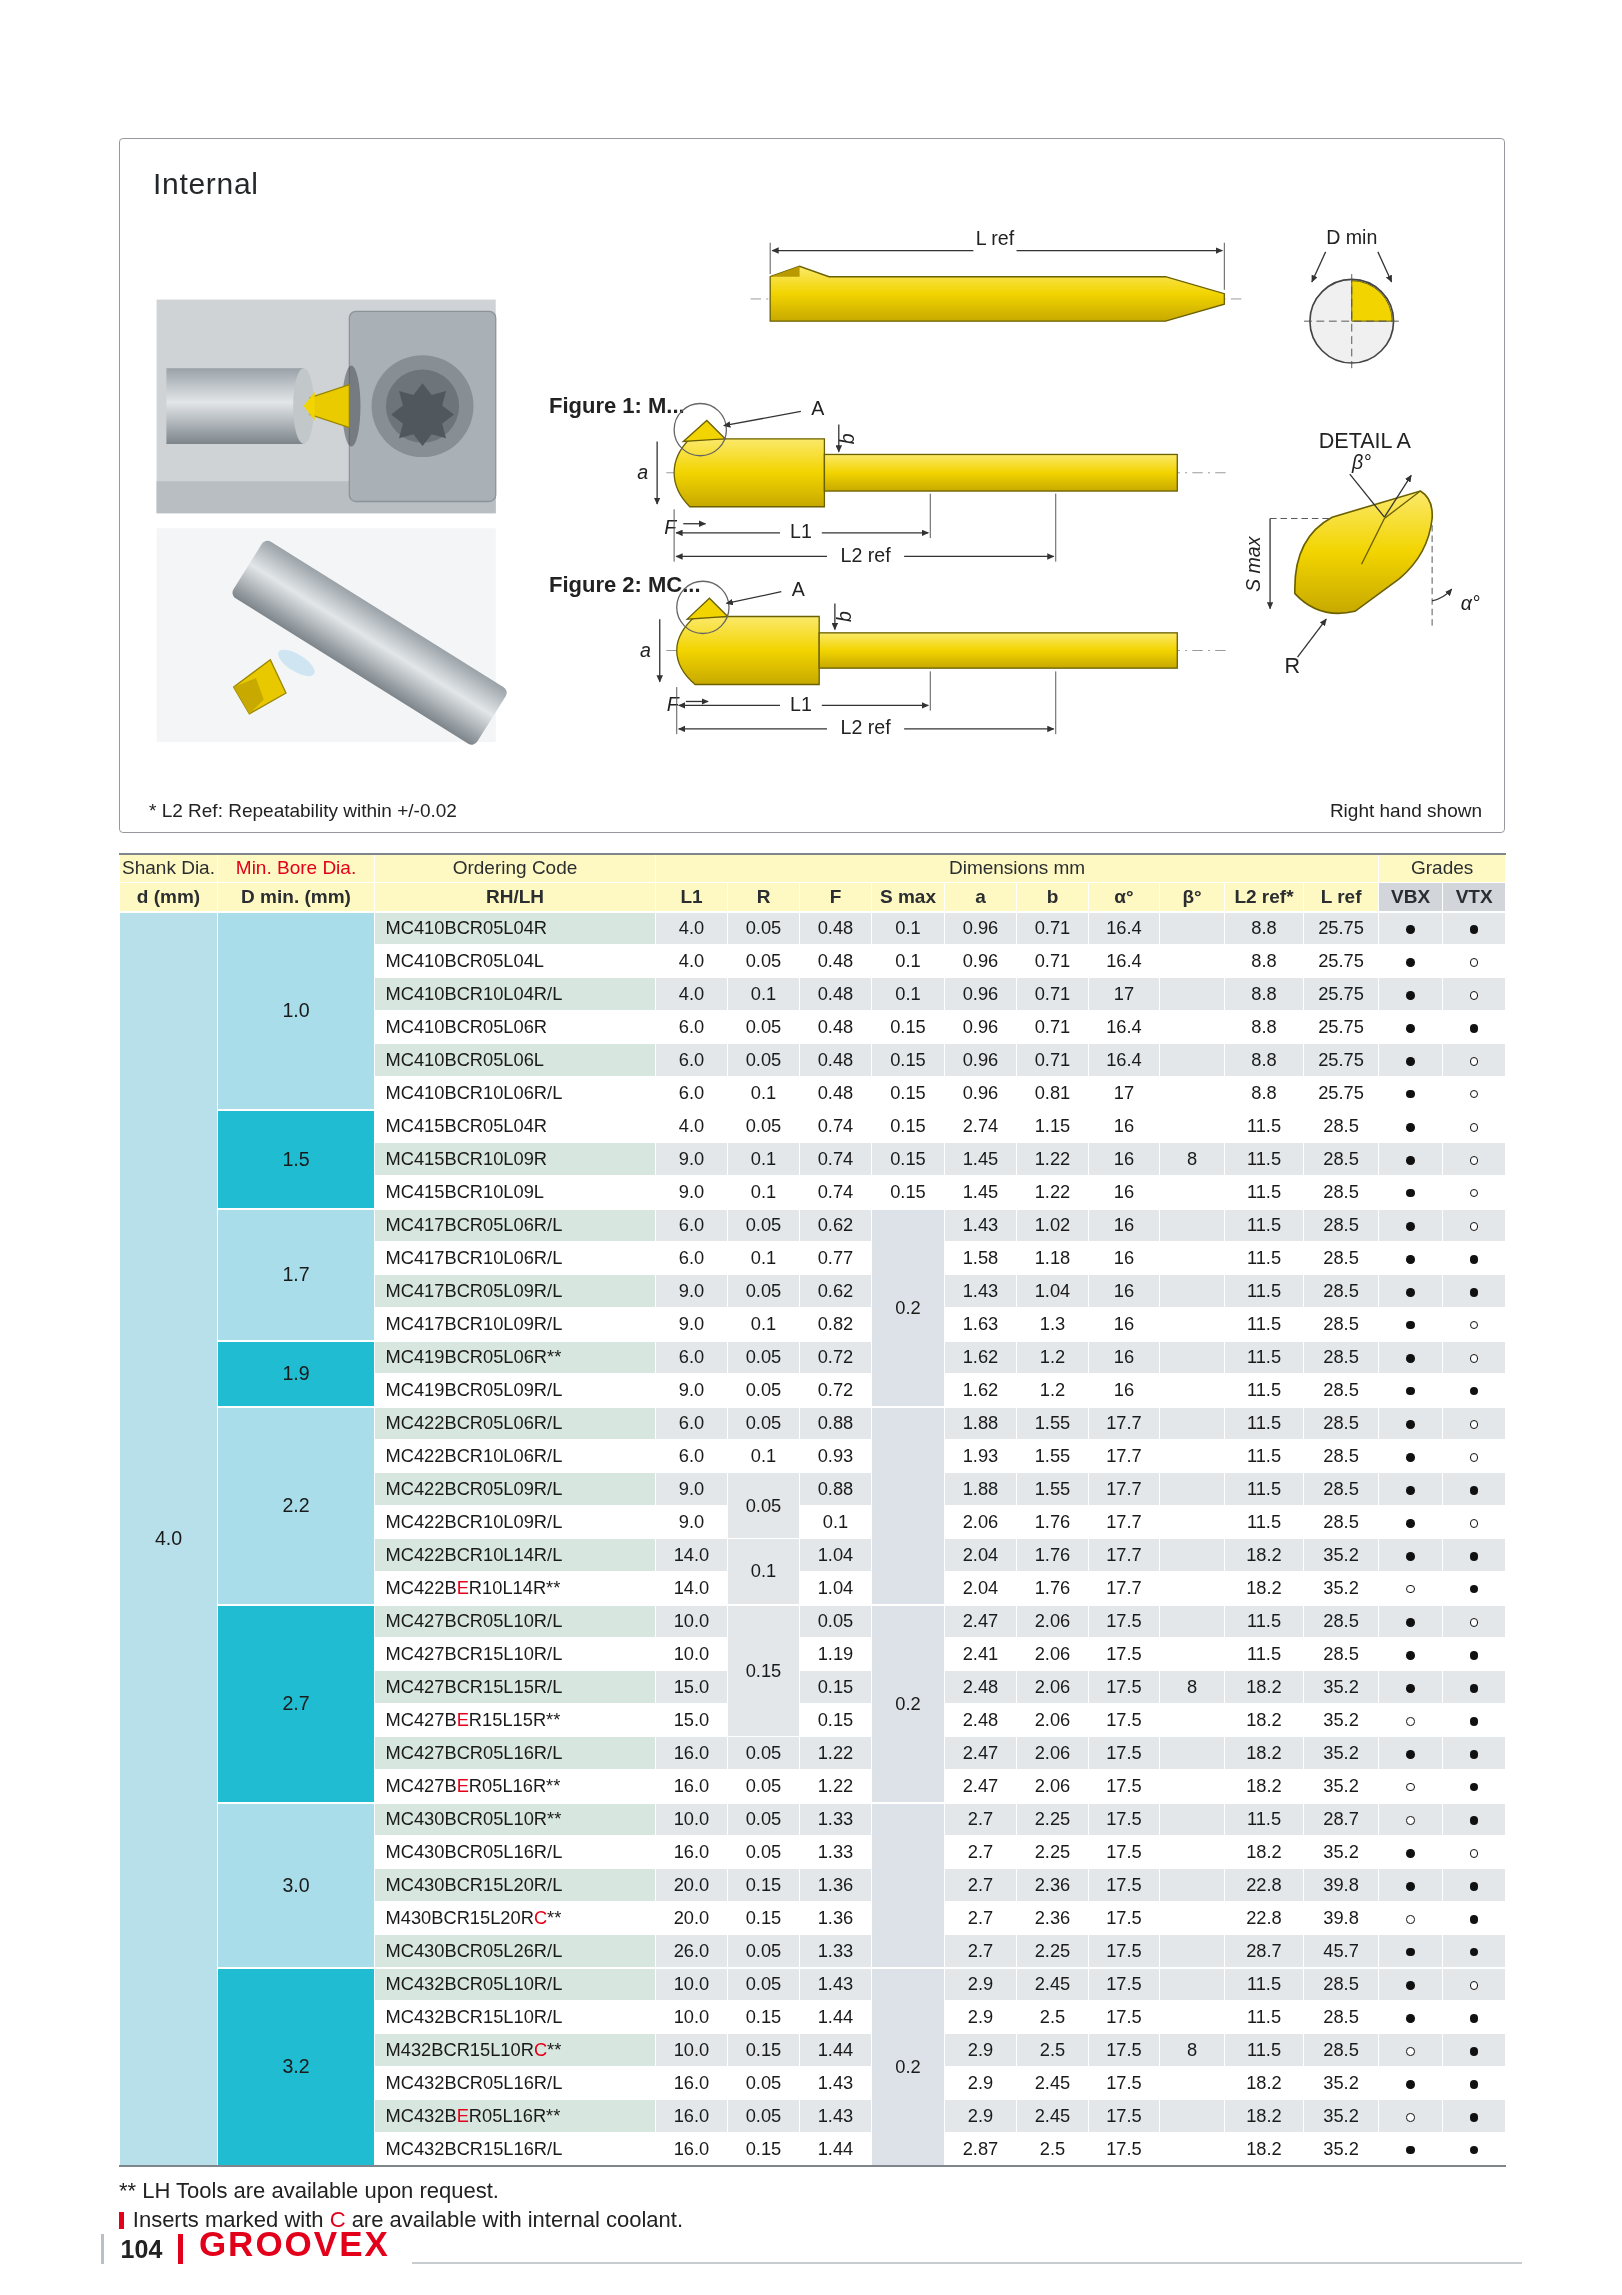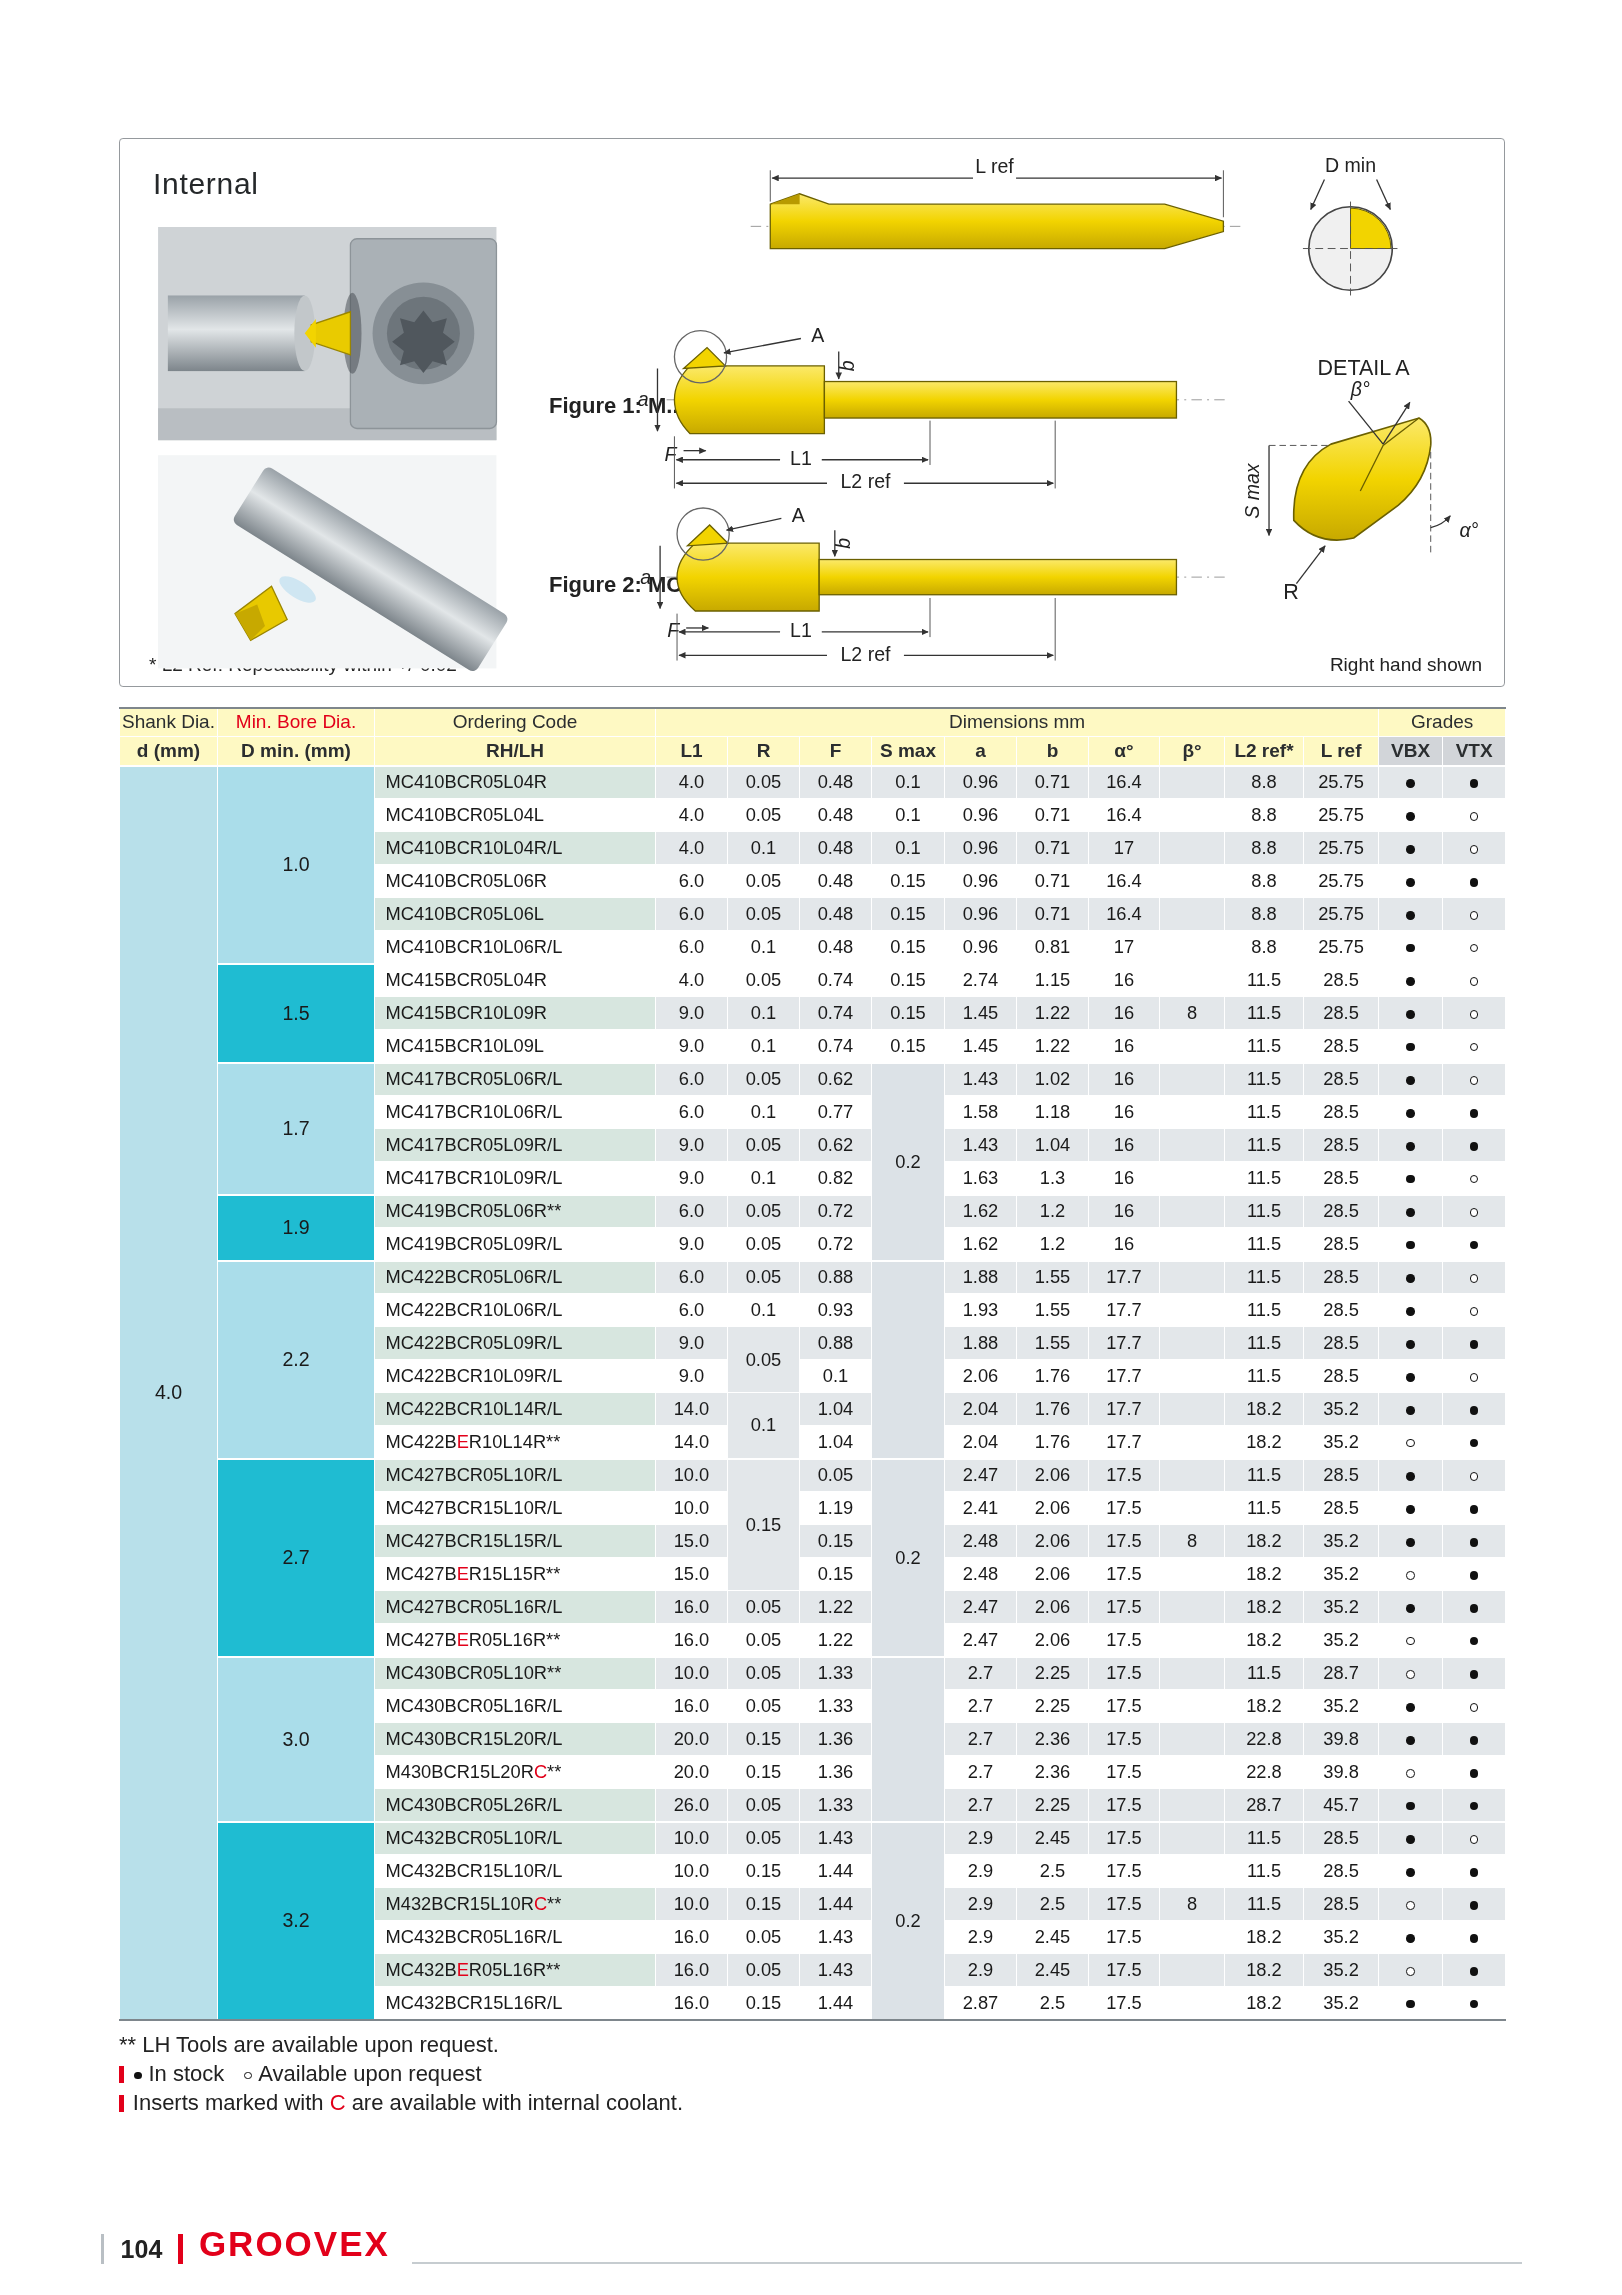--- a/index.html
+++ b/index.html
@@ -8,21 +8,21 @@
     width:1623px; height:2295px; background:#ffffff;
     font-family:"Liberation Sans", sans-serif; color:#1a1a1a;
     position:relative; overflow:hidden;
   }
   .content { position:absolute; left:119px; top:46px; width:1387px; }
 
   h1.page-title { font-size:39px; font-weight:bold; margin:19.6px 0 0 0; letter-spacing:0.7px; color:#111; }
 
   
   .diagram-box {
-    position:relative; margin-top:92px; width:1386px; height:549px;
+    position:relative; margin-top:92px; width:1386px; height:695px;
     border:1.3px solid #95999d; border-radius:3.9px; background:#ffffff;
   }
   .internal-label { position:absolute; left:33px; top:27.5px; font-size:30px; color:#25282a; letter-spacing:0.7px; }
   .fig-label { position:absolute; left:385px; font-size:22px; font-weight:bold; color:#222;margin-left:44px; }
   .fig-label.fig1 { top:254px; }
   .fig-label.fig2 { top:433px; }
   .box-note { position:absolute; bottom:10.5px; font-size:19px; color:#222; }
   .box-note.left { left:29px; }
   .box-note.right { right:22px; }
   .diagram-svg { position:absolute; left:0; top:0; width:100%; height:100%; }
@@ -808,23 +808,20 @@
           <td><span class="dot-filled"></span></td>
         </tr>
       </tbody>
   </table>
 
   <div class="notes">
     <div class="note-line">
       <span>** LH Tools are available upon request.</span>
     </div>
     <div class="note-line">
-      <span class="red-bar"></span><span class="dot-filled note-dot"></span><span>In stock</span><span class="note-gap"></span><span class="dot-open note-dot"></span><span>Available upon request</span>
-    </div>
-    <div class="note-line">
       <span class="red-bar"></span><span>Inserts marked with </span><span class="red-letter">C</span><span> are available with internal coolant.</span>
     </div>
   </div>
 </div>
 
 <div class="footer">
   <span class="edge-bar"></span>
   <span class="page-num">104</span>
   <span class="red-vbar"></span>
   <span class="logo">GROOVEX</span>

